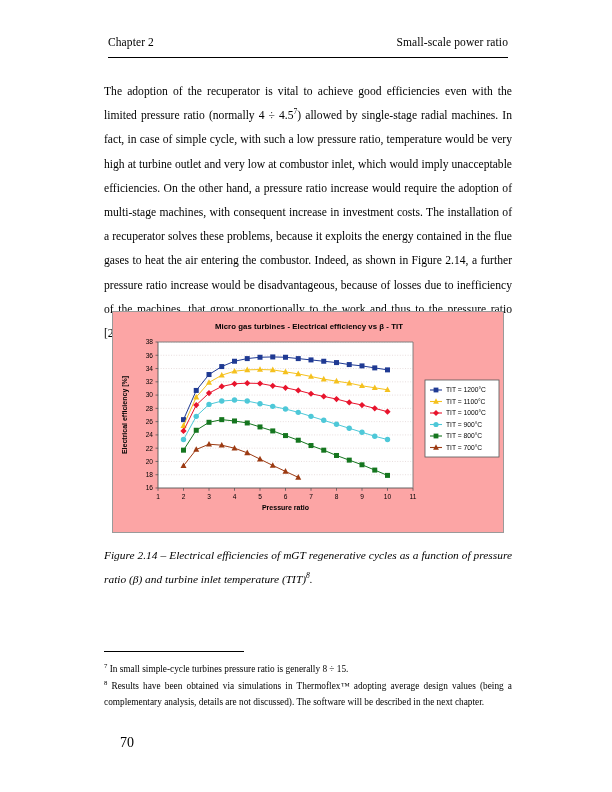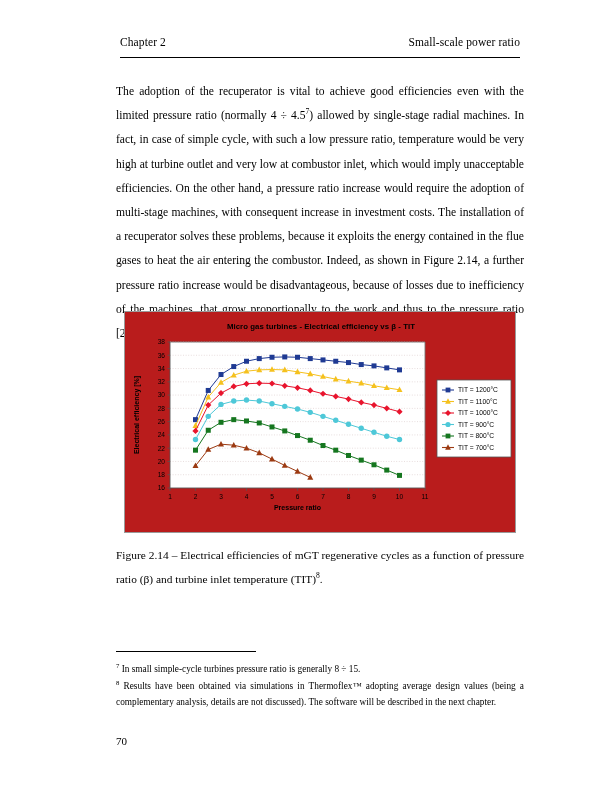--- a/index.html
+++ b/index.html
@@ -13,21 +13,20 @@
     font-family: "Liberation Serif", serif;
     color: #000000;
     position: relative;
     overflow: hidden;
   }
   .page {
     position: absolute;
     left: 0; top: 0;
     width: 532px;
     height: 792px;
-    margin-left: 12px;
   }
 
   
   .header {
     position: absolute;
     left: 108px;
     top: 36px;
     width: 400px;
     display: flex;
     justify-content: space-between;
@@ -64,21 +63,21 @@
   }
 
   
   .figure-box {
     position: absolute;
     left: 112px;
     top: 311px;
     width: 392px;
     height: 222px;
     border: 1px solid #9a9a9a;
-    background: #b91c1c;
+    background: #fca5a5;
     box-sizing: border-box;
   }
   .chart-title {
     position: absolute;
     left: 0; top: 10px;
     width: 392px;
     text-align: center;
     font-family: "Liberation Sans", sans-serif;
     font-weight: bold;
     font-size: 7.8px;
@@ -90,20 +89,21 @@
     left: 0; top: 0;
   }
 
   
   .caption {
     position: absolute;
     left: 104px;
     top: 543px;
     width: 408px;
     font-size: 11.4px;
+    font-style: italic;
     line-height: 24.2px;
     text-align: justify;
   }
 
   
   .footnote-rule {
     position: absolute;
     left: 104px;
     top: 651px;
     width: 140px;
@@ -122,23 +122,23 @@
   .footnotes p { margin: 0 0 2px 0; }
   .fn-mark {
     font-size: 6.7px;
     vertical-align: super;
     line-height: 0;
   }
 
   
   .page-number {
     position: absolute;
-    left: 104px;
+    left: 120px;
     top: 735px;
-    font-size: 11px;
+    font-size: 14px;
     text-align: center;
   }
 </style>
 </head>
 <body>
 
 <div class="page">
 
   <div class="header">
     <span>Chapter 2</span>

